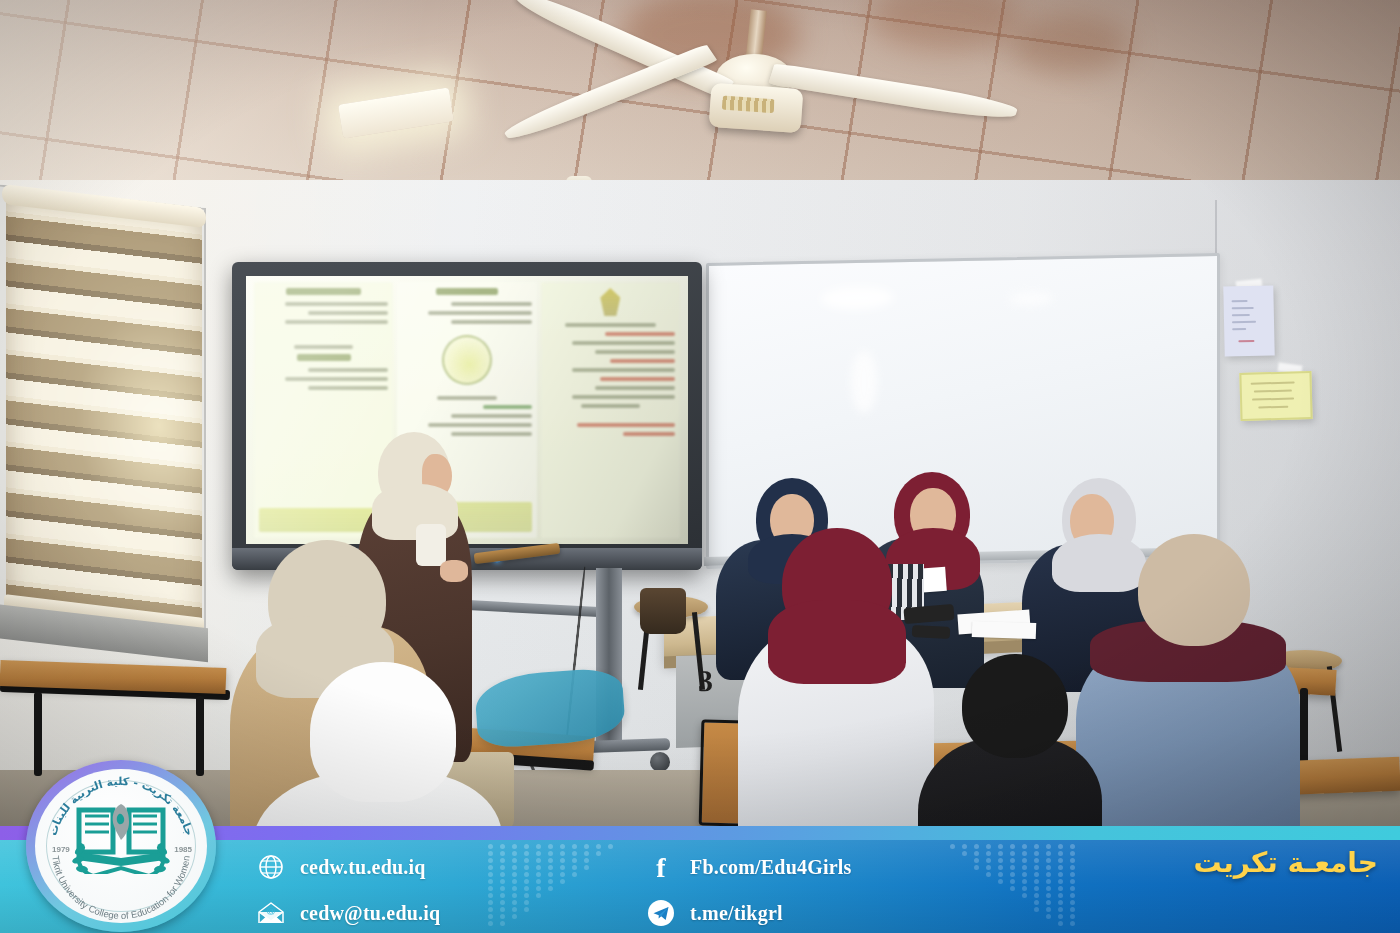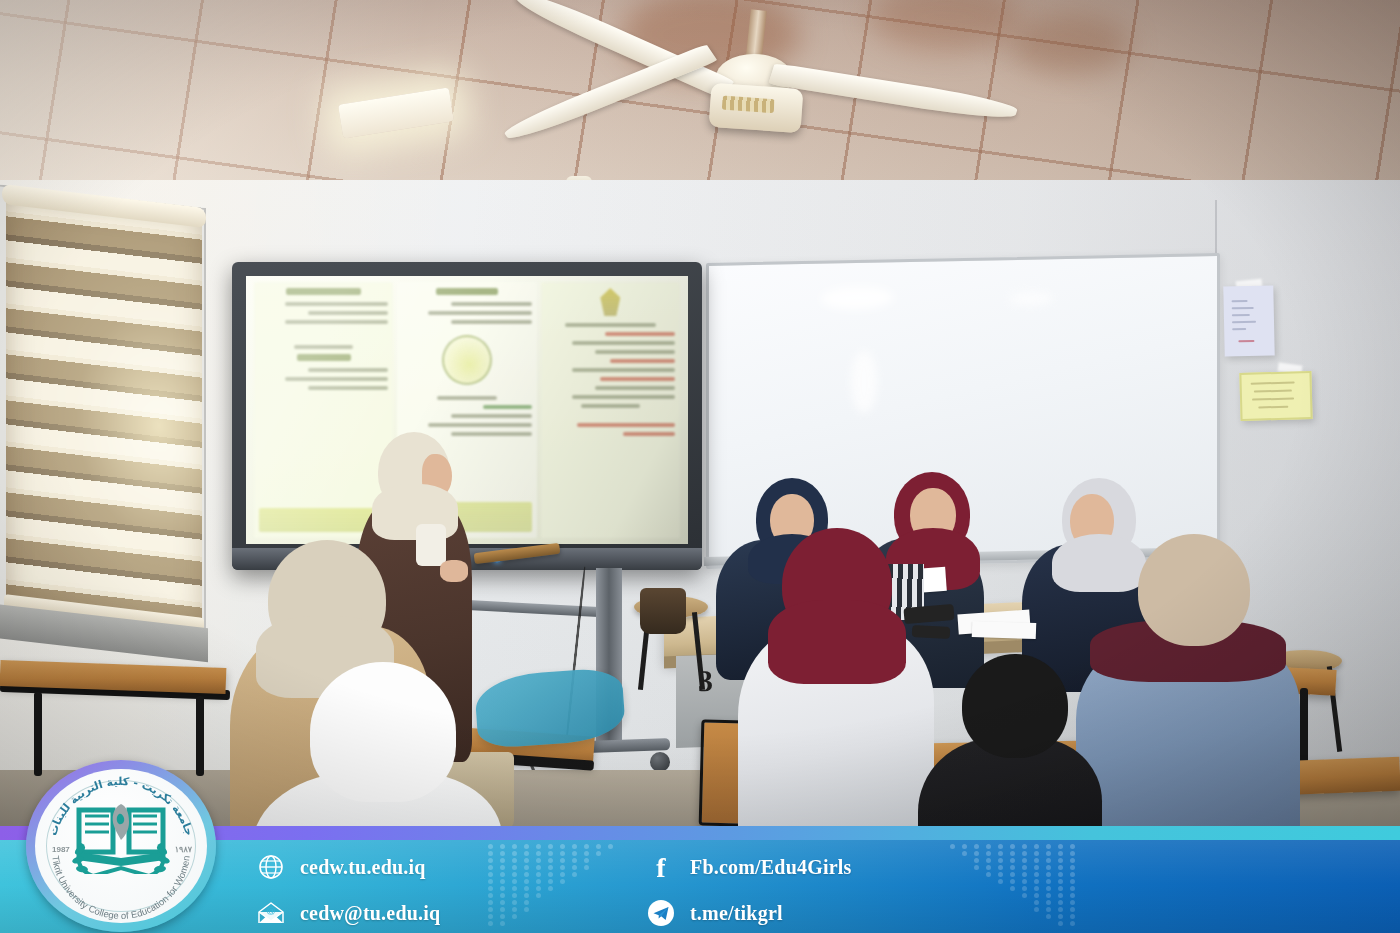--- a/index.html
+++ b/index.html
@@ -653,42 +653,43 @@
           <circle cx="14" cy="14" r="13" fill="#fff"></circle>
           <path d="M6.5 14.2 L21.5 8 L18.7 21 L14.2 17.3 L11.6 19.6 L11.8 16.2 Z" fill="#1b7fc4"></path>
           <path d="M11.8 16.2 L21.5 8 L14.2 17.3 Z" fill="#2a93d6"></path>
         </svg>
       </span>
       <span class="ctext">t.me/tikgrl</span>
     </div>
   </div>
 
   <div class="ar-block">
+    <div class="ar2">جامعـة تكريت</div>
   </div>
 
   <div class="logo">
     <div class="logo-ring"></div>
     <div class="logo-inner"></div>
     <div class="logo-ring2"></div>
 
     <svg class="logo-arc" viewBox="0 0 190 172">
       <defs>
         <path id="arcTop" d="M 28 92 A 67 67 0 0 1 162 92"></path>
         <path id="arcBot" d="M 26 90 A 69 69 0 0 0 164 90"></path>
       </defs>
       <text font-size="11" fill="#2b7d9b" font-family="DejaVu Sans, sans-serif" font-weight="bold">
         <textPath href="#arcTop" startOffset="50%" text-anchor="middle">جامعة تكريت - كلية التربية للبنات</textPath>
       </text>
       <text font-size="9.5" fill="#6e7e84" font-family="Liberation Sans, sans-serif">
         <textPath href="#arcBot" startOffset="50%" text-anchor="middle">Tikrit University College of Education for Women</textPath>
       </text>
     </svg>
 
-    <div class="logo-year" style="left:26px;top:85px;">1987</div>
-    <div class="logo-year" style="right:24px;top:85px;">١٩٨٧</div>
+    <div class="logo-year" style="left:26px;top:85px;">1979</div>
+    <div class="logo-year" style="right:24px;top:85px;">1985</div>
 
     <svg class="logo-book" width="104" height="74" viewBox="0 0 104 74">
 
       <path d="M10 10 L44 10 L44 52 L10 52 Z" fill="none" stroke="#1a9e96" stroke-width="5"></path>
       <path d="M60 10 L94 10 L94 52 L60 52 Z" fill="none" stroke="#1a9e96" stroke-width="5"></path>
       <path d="M16 16 L40 16 M16 24 L40 24 M16 32 L40 32" stroke="#1a9e96" stroke-width="3"></path>
       <path d="M64 16 L88 16 M64 24 L88 24 M64 32 L88 32" stroke="#1a9e96" stroke-width="3"></path>
       <path d="M8 52 L52 58 L96 52 L96 60 L52 66 L8 60 Z" fill="#1a9e96"></path>
 
       <path d="M52 4 C44 8 42 18 45 26 C47 32 50 36 52 40 C56 36 60 30 60 22 C60 12 57 6 52 4 Z" fill="#9aa6a8"></path>

